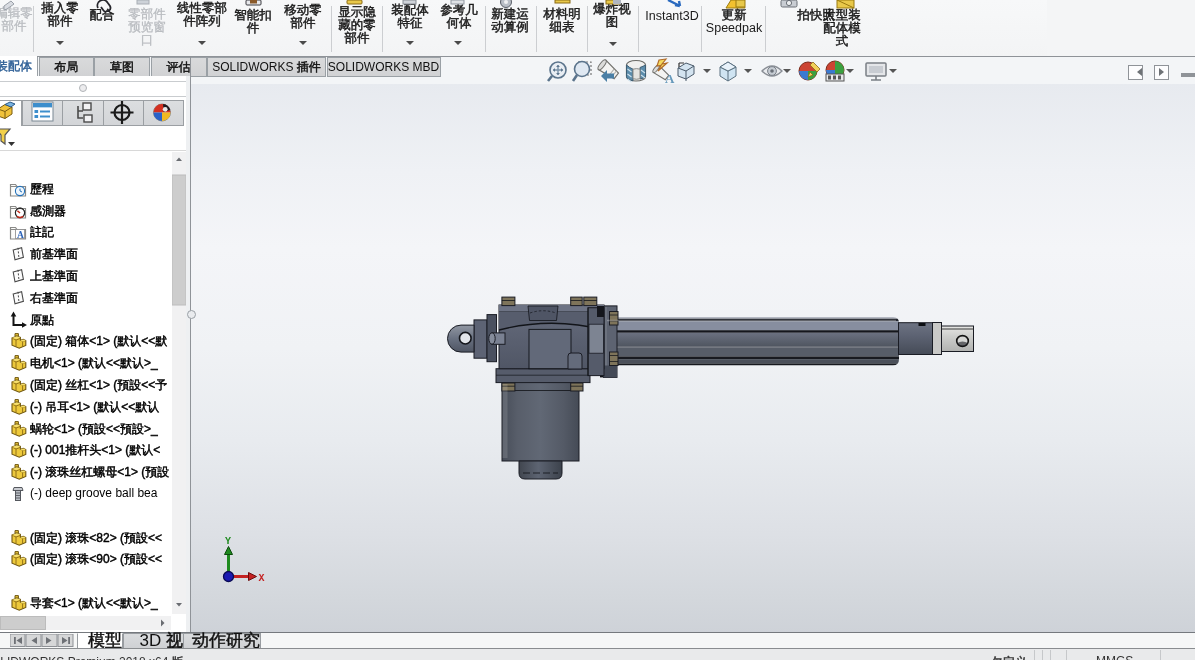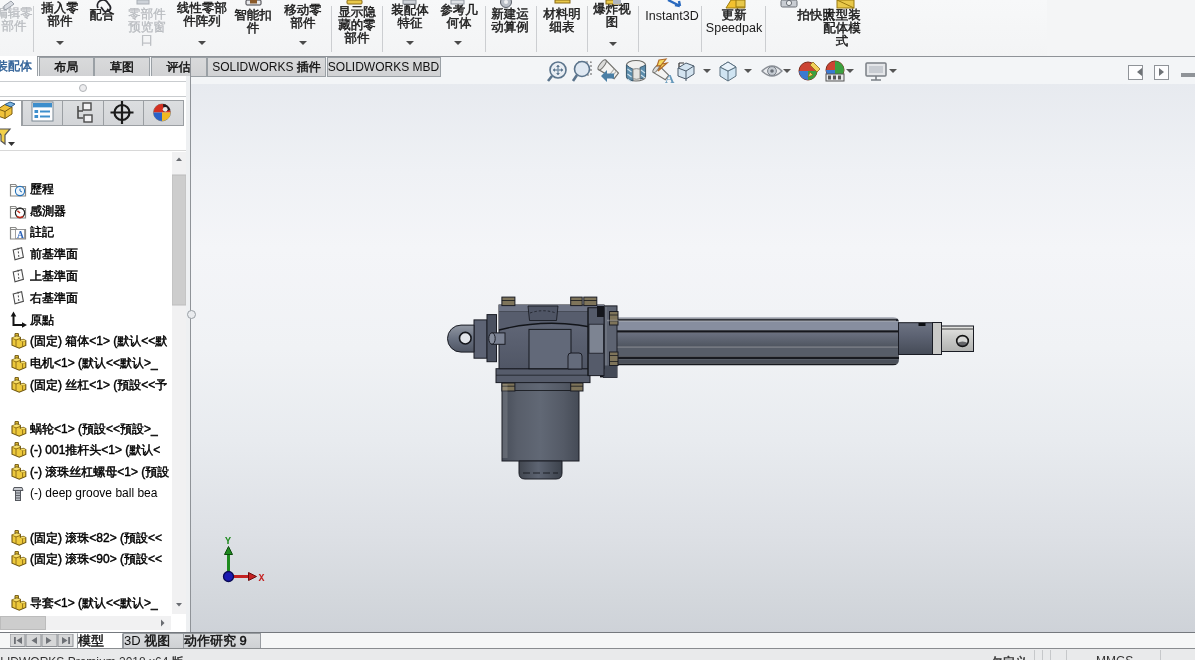--- a/index.html
+++ b/index.html
@@ -11,21 +11,21 @@
 .gray{color:#b9bcc0;-webkit-text-stroke:.3px #b9bcc0}
 .sep{position:absolute;top:6px;height:46px;width:1px;background:#ccced1}
 .dar{position:absolute;width:0;height:0;border-left:4px solid transparent;border-right:4px solid transparent;border-top:4px solid #4a4a4a}
 .tab{position:absolute;top:57px;height:18px;border:1px solid #9aa0a5;background:linear-gradient(#d9dadb,#d1d2d4);
  font-size:12px;line-height:18px;text-align:center;color:#111}
 .ptab{position:absolute;top:100px;height:24px;border:1px solid #9b9fa3;background:linear-gradient(#dcdee0,#d3d5d8)}
 .trow{position:absolute;left:0;width:172px;height:22px;font-size:12px;color:#000;white-space:nowrap;overflow:hidden}
 .trow .tx{position:absolute;left:30px;top:3px}
 .ticon{position:absolute;left:9px;top:2px;width:18px;height:18px}
 .mtab{position:absolute;top:633px;height:13.5px;border:1px solid #989ca0;background:linear-gradient(#dadcde,#cfd1d4);
- font-size:13px;line-height:14px;text-align:left;color:#111}
+ font-size:17px;line-height:14px;text-align:right;color:#111}
 </style></head>
 <body>
 <div id="page">
 
 <div class="a" style="left:0;top:57px;width:1195px;height:27px;background:#f3f5f7"></div>
 <div class="a" id="gfx" style="left:0;top:84px;width:1195px;height:549px;
  background:linear-gradient(180deg,#e7eaef 0%,#eff1f5 16%,#f4f5f8 30%,#f0f2f5 48%,#e8ebef 65%,#dde0e5 82%,#d3d7dc 94%,#ced2d8 100%)"></div>
 
 <div class="a" id="toolbar" style="left:0;top:0;width:1047px;height:56px;background:linear-gradient(#f7f8f9,#f3f4f5)">
  <div class="sep" style="left:33px"></div>
@@ -356,20 +356,26 @@
             <use href="#brick"></use>
           </svg>
           <span class="tx k">电机&lt;1&gt; (默认&lt;&lt;默认&gt;_</span>
         </div>
  <div class="trow" style="top:221.0px">
           <svg class="ticon" viewBox="0 0 18 18" width="18" height="18">
             <use href="#brick"></use>
           </svg>
           <span class="tx k">(固定) 丝杠&lt;1&gt; (預設&lt;&lt;予</span>
         </div>
+ <div class="trow" style="top:242.8px">
+          <svg class="ticon" viewBox="0 0 18 18" width="18" height="18">
+            <use href="#brick"></use>
+          </svg>
+          <span class="tx k">(-) 吊耳&lt;1&gt; (默认&lt;&lt;默认</span>
+        </div>
  <div class="trow" style="top:264.6px">
           <svg class="ticon" viewBox="0 0 18 18" width="18" height="18">
             <use href="#brick"></use>
           </svg>
           <span class="tx k">蜗轮&lt;1&gt; (預設&lt;&lt;預設&gt;_</span>
         </div>
  <div class="trow" style="top:286.4px">
           <svg class="ticon" viewBox="0 0 18 18" width="18" height="18">
             <use href="#brick"></use>
           </svg>

